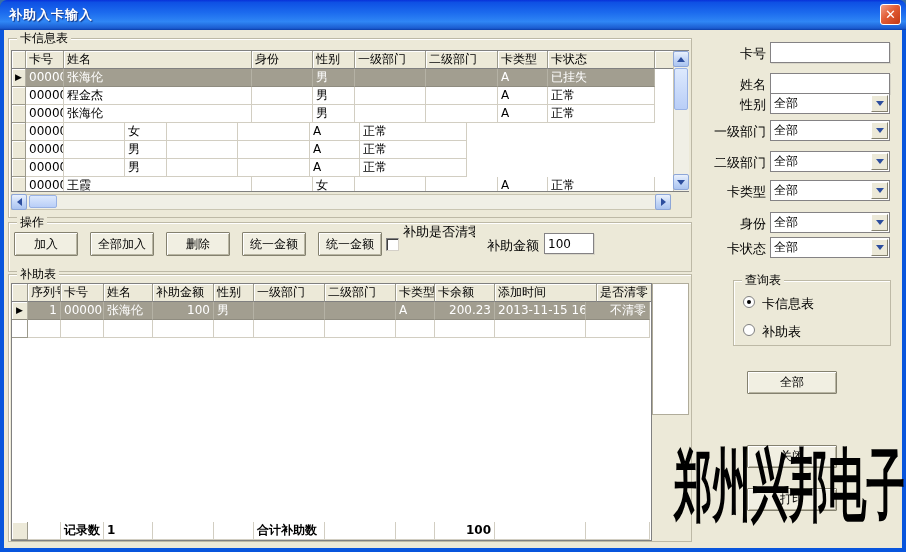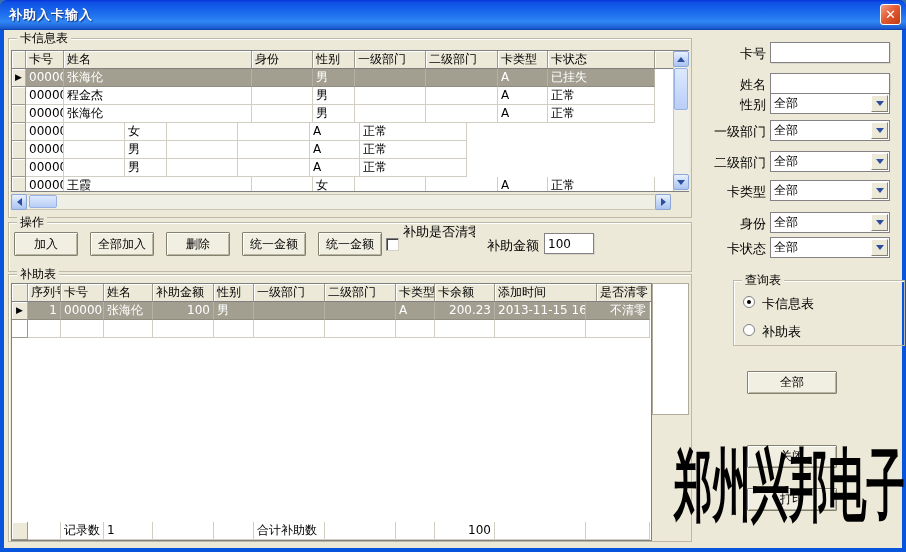--- a/index.html
+++ b/index.html
@@ -23,21 +23,21 @@
     border-right:1px solid #D2CEC2;border-bottom:1px solid #D2CEC2;color:#000;}
   .ghead .gcell{background:#ECE9D8;border-right:1px solid #9C9A8C;border-bottom:1px solid #808080;
     box-shadow:1px 1px 0 #fff inset;}
   .ghead .gfill{background:#ECE9D8;border-bottom:1px solid #808080;box-shadow:1px 1px 0 #fff inset;}
   .gfill{flex:1;border:none;}
   .rowhdr{background:#ECE9D8;border-right:1px solid #9C9A8C;border-bottom:1px solid #9C9A8C;
     box-shadow:1px 1px 0 #fff inset;font-size:9px;line-height:17px;text-align:center;padding:0;color:#000;}
   .grow.sel .gcell{background:#A29E90;color:#fff;border-right-color:#B5B2A5;border-bottom-color:#8F8C80;}
   .grow.sel .rowhdr{background:#ECE9D8;color:#000;}
   .grow.empty .gcell{background:#fff;}
-  .gfooter{position:absolute;left:0;bottom:0;width:100%;}
+  .gfooter{position:absolute;left:0;bottom:0;width:100%;font-weight:bold;}
   .num{text-align:right;}
   
   .sbtn{position:absolute;width:16px;height:16px;border:1px solid #8DA6D8;border-radius:2px;
     background:linear-gradient(180deg,#EAF1FD 0%,#C6D8F7 50%,#ABC4F0 100%);
     display:flex;align-items:center;justify-content:center;}
   .tri{width:0;height:0;}
   .tri.u{border:4px solid transparent;border-bottom:5px solid #2D4E9E;margin-top:-4px;}
   .tri.d{border:4px solid transparent;border-top:5px solid #2D4E9E;margin-bottom:-4px;}
   .tri.l{border:4px solid transparent;border-right:5px solid #2D4E9E;margin-left:-4px;}
   .tri.r{border:4px solid transparent;border-left:5px solid #2D4E9E;margin-right:-4px;}
@@ -313,21 +313,21 @@
     </div>
 
     <div class="lbl" style="left:700px;top:210px;width:62px;text-align:right;">卡状态</div>
     <div class="combo" style="left:766px;top:207px;width:120px;">
       <span class="cval">全部</span>
       <span class="cbtn">
           <span class="tri d"></span>
         </span>
     </div>
 
-    <div class="gbox" style="left:729px;top:250px;width:172px;height:66px;">
+    <div class="gbox" style="left:729px;top:250px;width:158px;height:66px;">
       <span class="glabel">查询表</span>
     </div>
     <div class="radio on" style="left:739px;top:266px;"></div>
     <div class="lbl" style="left:758px;top:265px;">卡信息表</div>
     <div class="radio" style="left:739px;top:294px;"></div>
     <div class="lbl" style="left:758px;top:293px;">补助表</div>
 
     <div class="btn" style="left:743px;top:341px;width:90px;height:23px;">全部</div>
     <div class="btn" style="left:743px;top:458px;width:90px;height:23px;">打印</div>
     <div class="btn" style="left:743px;top:415px;width:90px;height:23px;">关闭</div>

